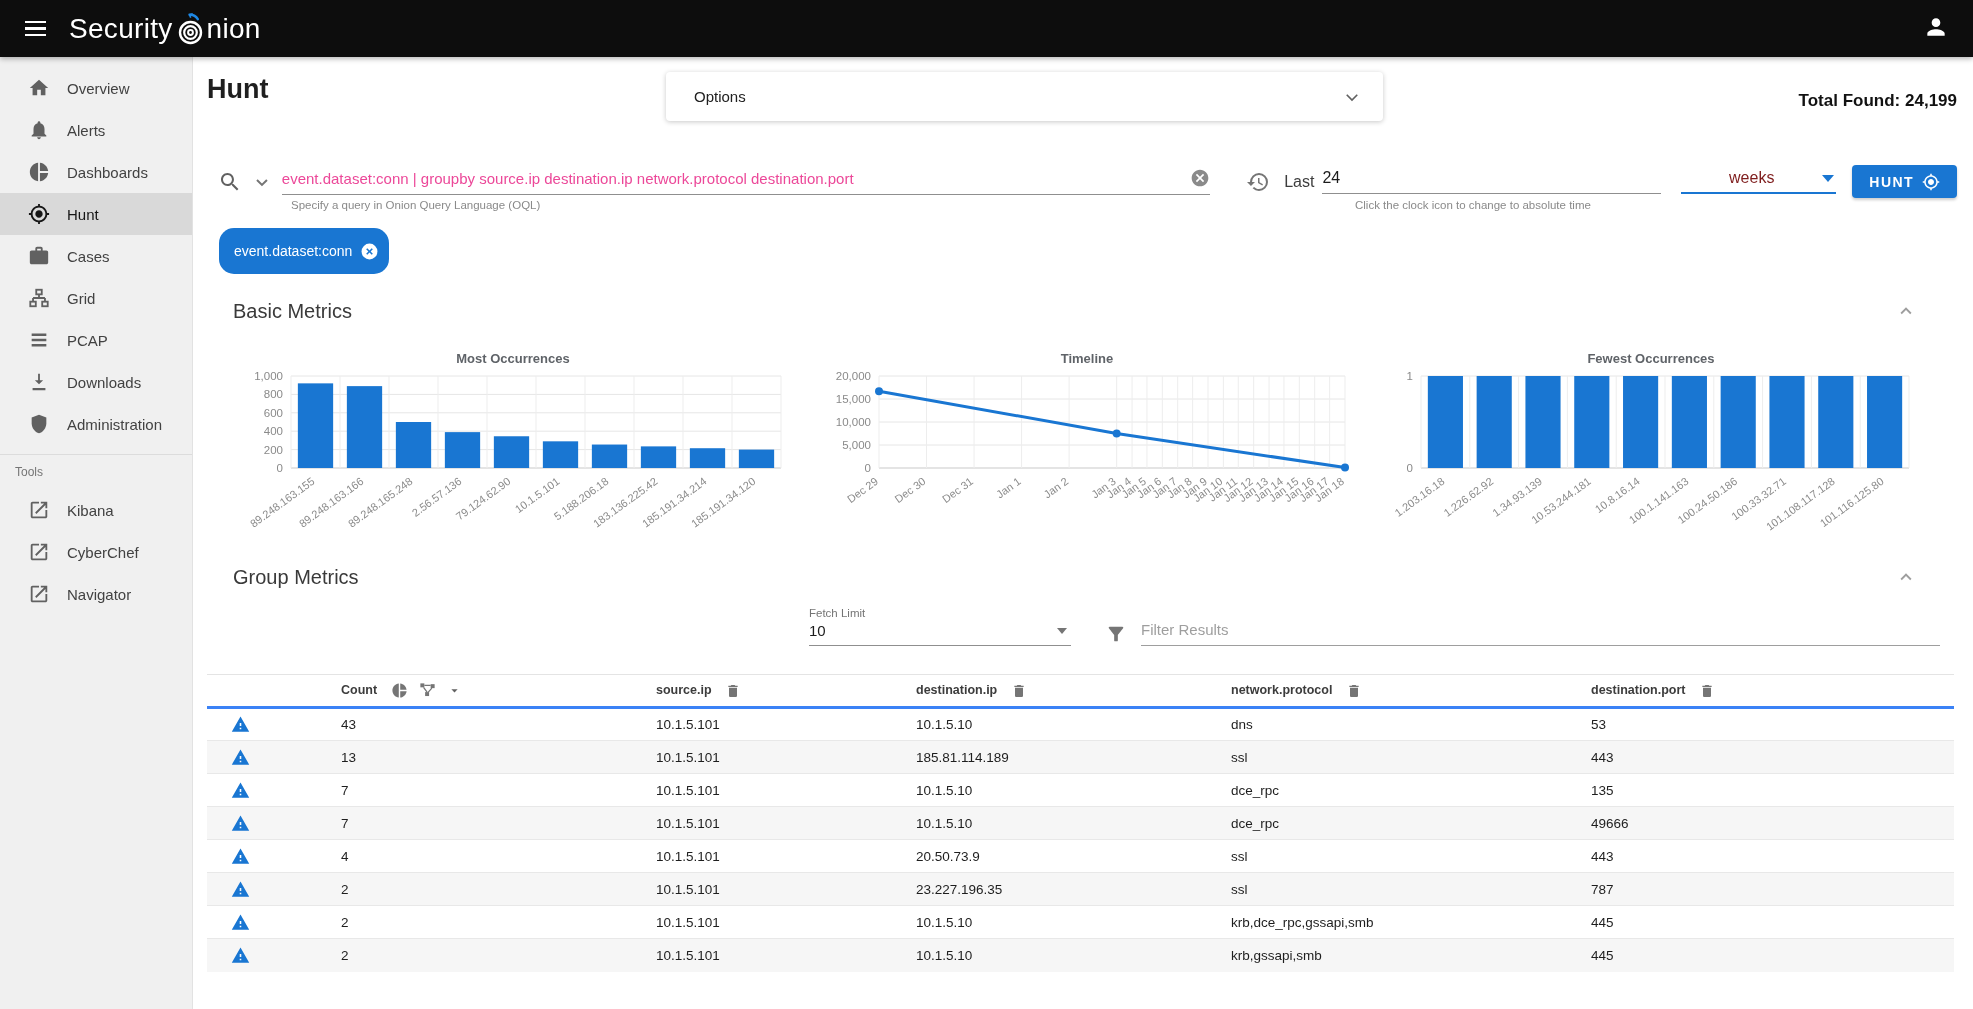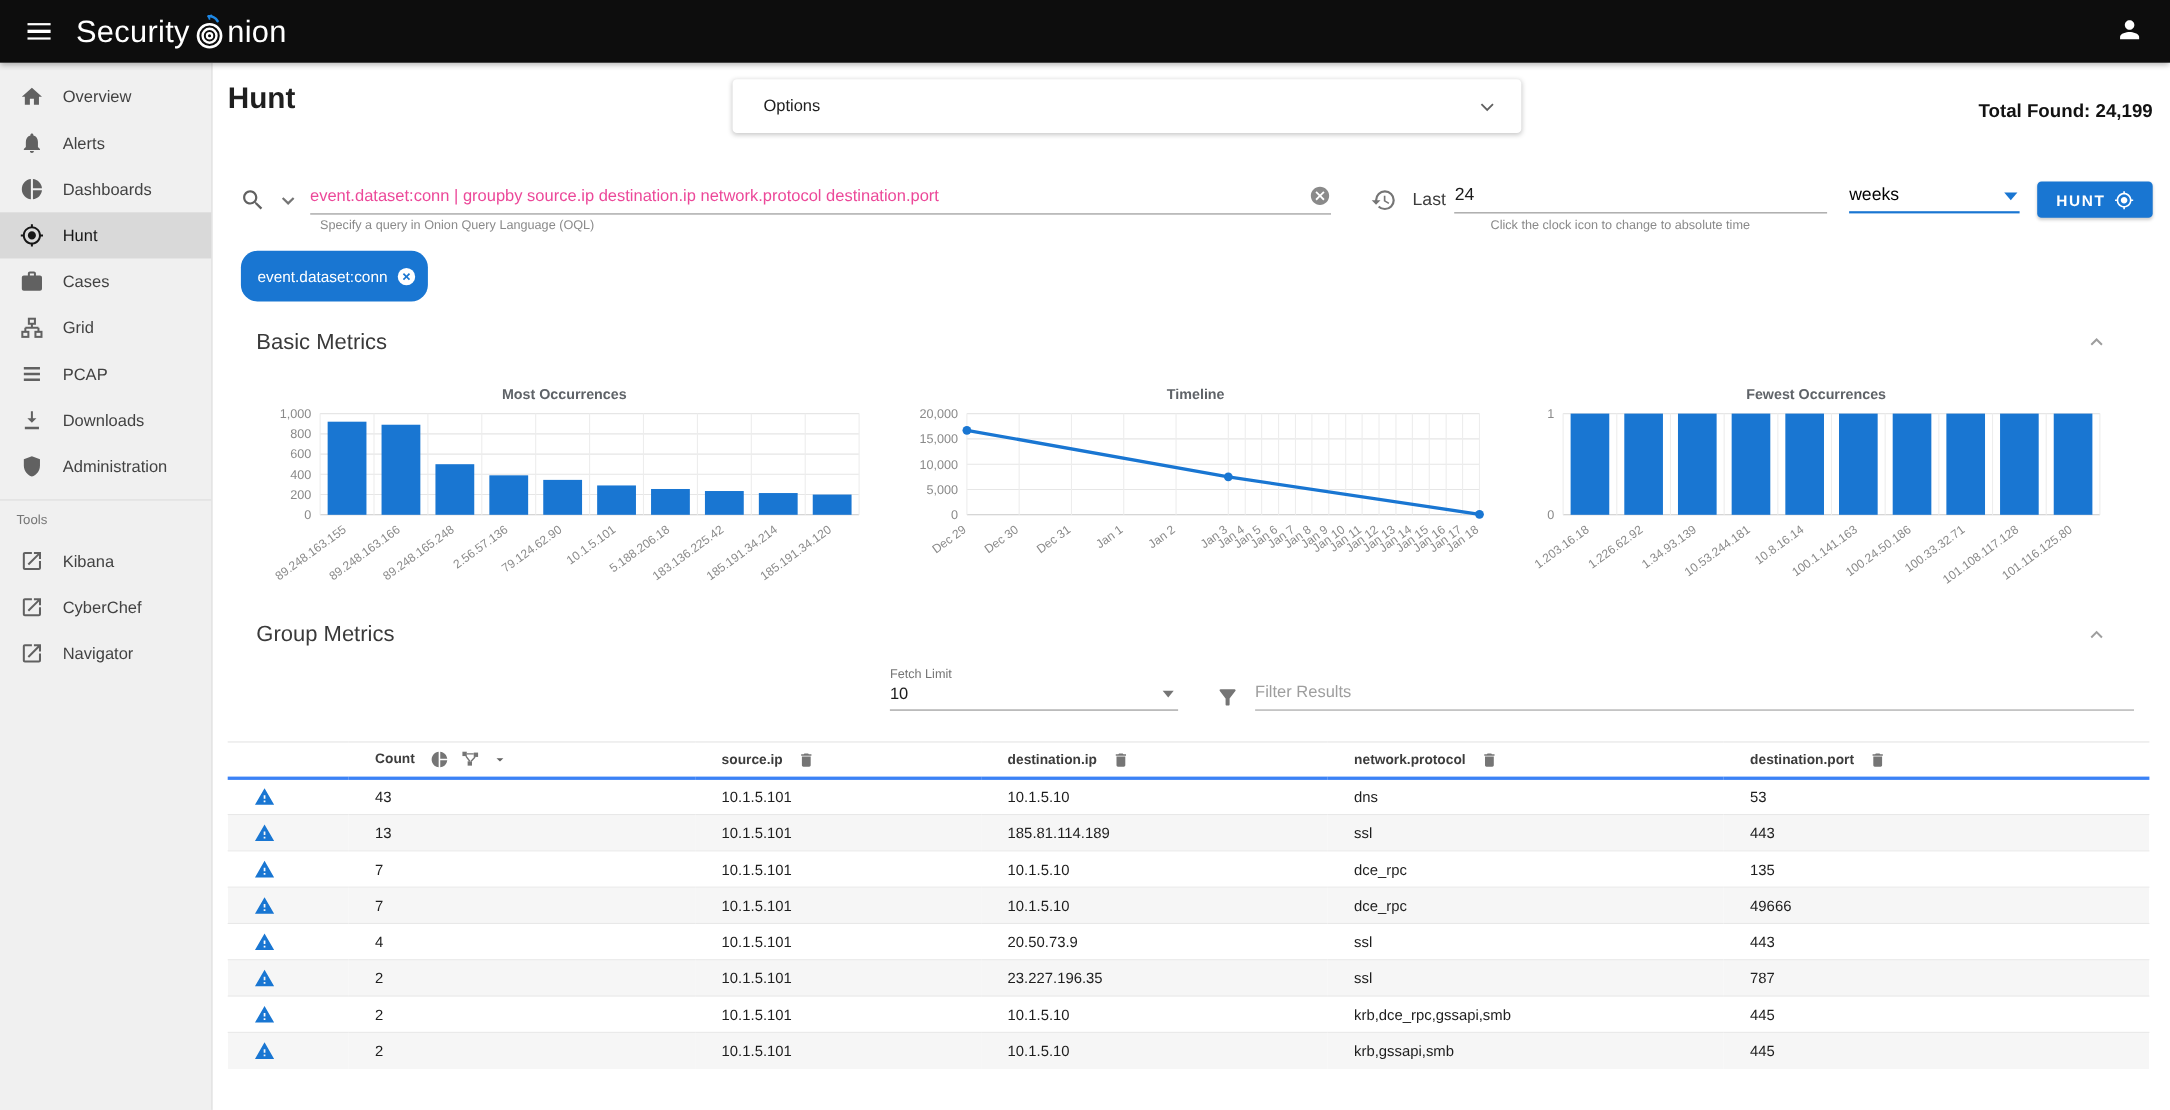--- a/index.html
+++ b/index.html
@@ -13,21 +13,21 @@
     display:flex; flex-direction:column; justify-content:center; gap:4px; cursor:pointer; }
   .hamburger span { display:block; width:21px; height:2.6px; background:#fff; margin-left:9px; }
   .logo { display:flex; align-items:center; color:#fff; font-size:28px; margin-left:13px; letter-spacing:.3px; }
   .logo svg { margin:2px 1px 0 2px; }
   .topbar .spacer { flex:1; }
   .user-btn { background:none; border:none; margin-right:24px; cursor:pointer; }
 
   
   .sidebar { position:fixed; top:57px; left:0; bottom:0; width:193px; background:#f0f0f0;
     border-right:1px solid #e2e2e2; padding-top:10px; z-index:10; }
-  .side-item { height:42px; display:flex; align-items:center; gap:17px; padding-left:18px;
+  .side-item { height:42px; display:flex; align-items:center; gap:17px; padding-left:28px;
     font-size:15px; color:#424242; cursor:pointer; }
   .side-item svg { width:22px; height:22px; fill:#616161; flex:none; }
   .side-item.active { background:#d9d9d9; color:#161616; }
   .side-item.active svg { fill:#161616; }
   .side-divider { border-top:1px solid #dcdcdc; margin:9px 0 6px 0; }
   .tools-label { font-size:12px; color:#757575; padding:4px 0 10px 15px; }
 
   
   .main { margin-left:193px; padding:14px 16px 0 14px; position:relative; width:1780px; }
 
@@ -49,21 +49,21 @@
   .clear-btn { background:none; border:none; cursor:pointer; height:20px; }
   .hint { position:absolute; font-size:11.5px; color:#8a8a8a; top:34px; }
   .hint.q { left:84px; }
   .hint.t { left:1148px; }
   .time-label { font-size:16px; color:#3d3d3d; margin:0 8px 0 14px; }
   .dur-field { width:340px; border-bottom:1px solid #8f8f8f; padding-bottom:6px; }
   .dur-field input { border:none; outline:none; font-size:16px; width:100%; background:transparent;
     font-family:"Liberation Sans", sans-serif; color:#1c1c1c; }
   .unit-field { width:156px; margin-left:20px; border-bottom:2px solid #1976d2; padding-bottom:5px;
     display:flex; align-items:center; cursor:pointer; }
-  .unit-field .val { font-size:16px; color:#000000; flex:1; }
+  .unit-field .val { font-size:16px; color:#7f1d1d; flex:1;text-align:center; }
   .caret-blue { width:0; height:0; border-left:6px solid transparent; border-right:6px solid transparent;
     border-top:7px solid #1976d2; margin-right:2px; }
   .hunt-btn { margin-left:16px; width:105px; height:33px; background:#1976d2; color:#fff; border:none;
     border-radius:4px; font-size:14px; font-weight:bold; letter-spacing:1.5px; cursor:pointer;
     display:flex; align-items:center; justify-content:center; gap:8px; box-shadow:0 2px 3px rgba(0,0,0,.2); }
   .hist-btn { background:none; border:none; cursor:pointer; margin-left:36px; height:24px; }
 
   .chip-row { margin:30px 0 0 12px; }
   .chip { display:inline-flex; align-items:center; gap:8px; background:#1976d2; color:#fff;
     height:46px; border-radius:15px; padding:0 10px 0 15px; font-size:14px; cursor:pointer; }

